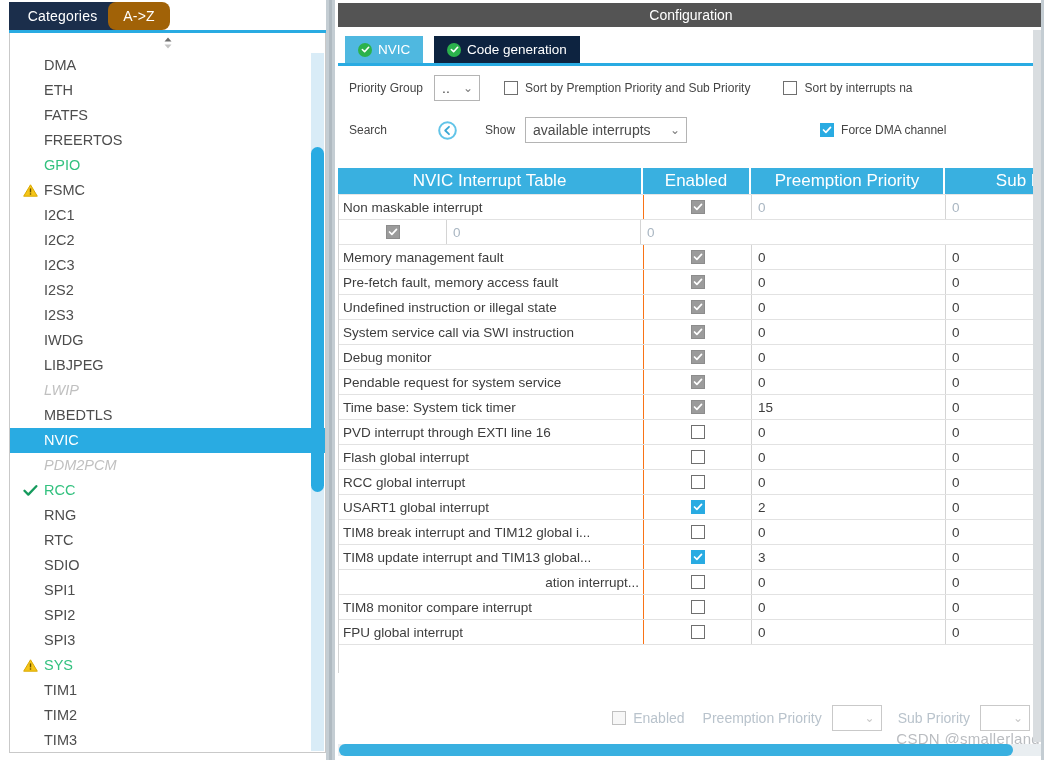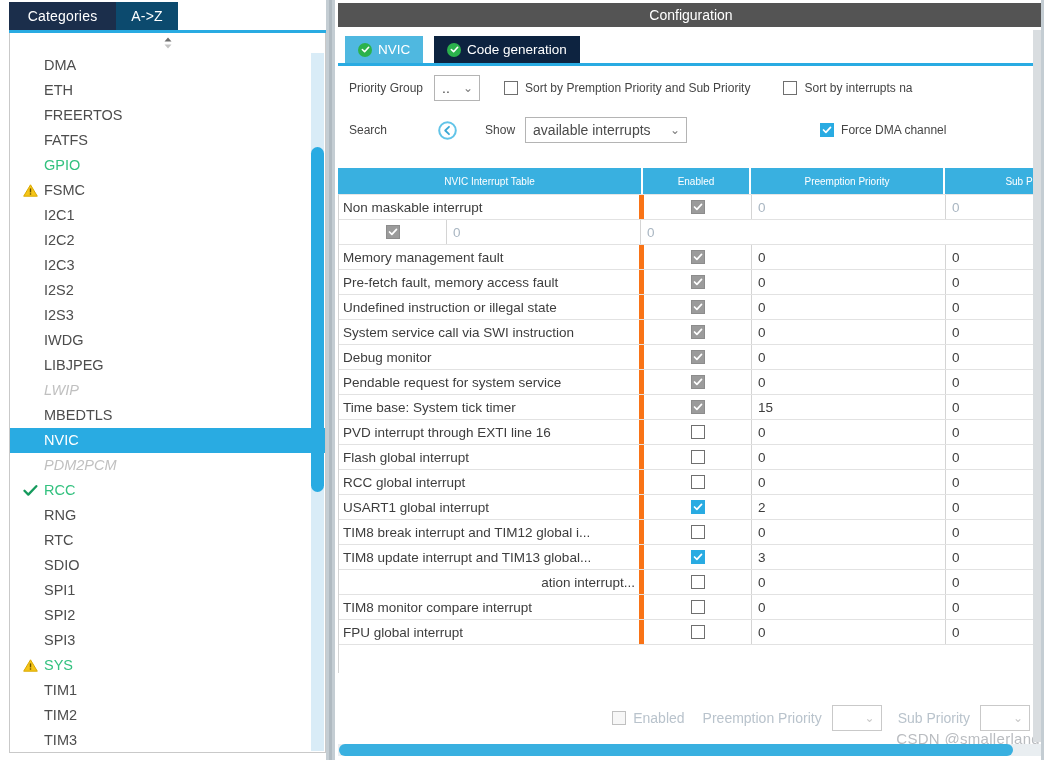--- a/index.html
+++ b/index.html
@@ -24,21 +24,21 @@
     position: absolute; left: 0; top: 0; width: 326px; height: 30px;
     background: #ffffff;
   }
   .lp-tab {
     position: absolute; top: 2px; height: 28px;
     display: flex; align-items: center; justify-content: center;
     font-size: 14px; letter-spacing: .2px; cursor: default;
     user-select: none;
   }
   .lp-tab.cat { left: 9px; width: 107px; background: #1b2e4b; color: #ffffff; }
-  .lp-tab.az  { left: 116px; width: 62px; background: #0c4a6e; color: #ffffff; }
+  .lp-tab.az  { left: 108px; width: 62px; background: #a16207; color: #ffffff; border-radius: 8px; }
   .lp-tab-underline {
     position: absolute; left: 9px; top: 30px; width: 317px; height: 3px; background: #29abe2;
   }
 
   .lp-listbox {
     position: absolute; left: 9px; top: 33px; width: 317px; height: 720px;
     border: 1px solid #c9c9c9; border-top: none; background: #ffffff;
     overflow: hidden;
   }
   .lp-spinner {
@@ -146,36 +146,36 @@
   .chk-wrap { display: inline-flex; align-items: center; gap: 7px; }
 
   .back-icon { width: 19px; height: 19px; display: inline-block; }
 
   
   .tbl {
     position: absolute; left: 3px; top: 168px; width: 760px;
   }
   .tbl-head { display: flex; height: 26px; }
   .tbl-head .th {
-    background: #39b0e0; color: #ffffff; font-size: 10px;
+    background: #39b0e0; color: #ffffff; font-size: 17px;
     display: flex; align-items: center; justify-content: center;
     border-right: 2px solid #ffffff; user-select: none;
   }
   .th.c0 { width: 305px; }
   .th.c1 { width: 108px; }
   .th.c2 { width: 194px; }
   .th.c3 { width: 150px; }
 
   .tbl-body { border-left: 1px solid #d4d4d4; border-top: 1px solid #e6e6e6; }
   .trow {
     display: flex; height: 25px; border-bottom: 1px solid #e2e2e2;
     background: #ffffff;
   }
   .trow .td { display: flex; align-items: center; font-size: 13.5px; color: #3d3d3d; }
-  .td.c0 { width: 305px; padding-left: 4px; border-right: 5px solid #f97316; white-space: nowrap; overflow: hidden; }
+  .td.c0 { width: 305px; padding-left: 4px; border-right: 1px solid #f97316; white-space: nowrap; overflow: hidden; }
   .td.c0.tail { justify-content: flex-end; padding-right: 4px; }
   .td.c1 { width: 108px; justify-content: center; border-right: 1px solid #d4d4d4; }
   .td.c2 { width: 194px; padding-left: 6px; border-right: 1px solid #d4d4d4; }
   .td.c3 { width: 150px; padding-left: 6px; }
   .td.dim { color: #a9b6c2; }
 
   .tbl-bottom-pad {
     border-left: 1px solid #d4d4d4; height: 28px; background: #ffffff;
   }
 
@@ -229,22 +229,22 @@
       <div class="lp-spinner">
         <svg width="14" height="14" viewBox="0 0 14 14">
           <polygon points="7,1.5 10.5,5.5 3.5,5.5" fill="#6e6e6e"></polygon>
           <polygon points="7,12.5 10.5,8.5 3.5,8.5" fill="#c3c3c3"></polygon>
         </svg>
       </div>
 
       <div class="lp-list" id="lp-list">
           <div class="lp-item"><span>DMA</span></div>
           <div class="lp-item"><span>ETH</span></div>
+          <div class="lp-item"><span>FATFS</span></div>
           <div class="lp-item"><span>FREERTOS</span></div>
-          <div class="lp-item"><span>FATFS</span></div>
           <div class="lp-item green"><span>GPIO</span></div>
           <div class="lp-item"><span class="ic">
               <svg width="15" height="13" viewBox="0 0 15 13">
                 <polygon points="7.5,0.8 14.3,12.2 0.7,12.2" fill="#f5c518" stroke="#d9a800" stroke-width="1"></polygon>
                 <rect x="6.8" y="4.4" width="1.4" height="4" fill="#6b5200"></rect>
                 <rect x="6.8" y="9.3" width="1.4" height="1.4" fill="#6b5200"></rect>
               </svg>
             </span><span>FSMC</span></div>
           <div class="lp-item"><span>I2C1</span></div>
           <div class="lp-item"><span>I2C2</span></div>

